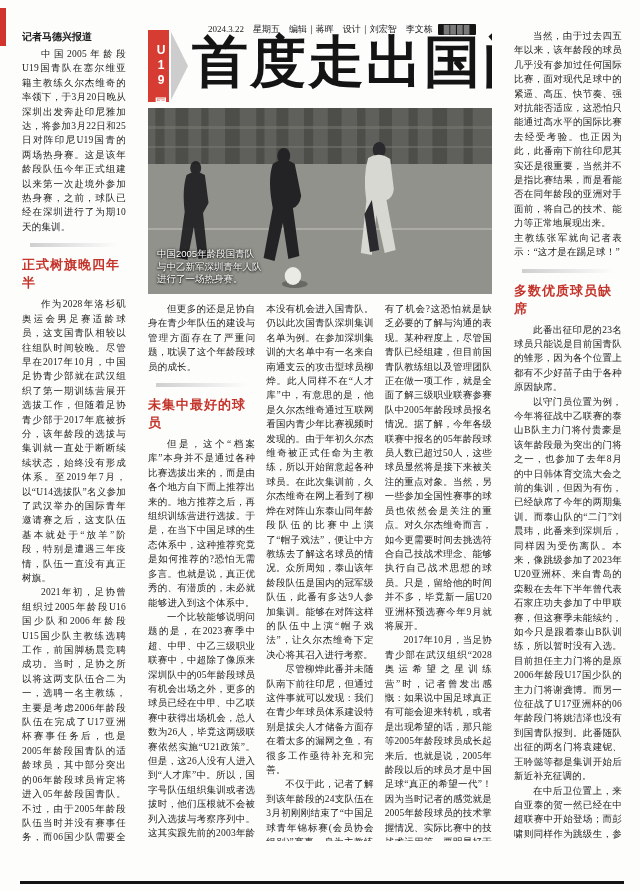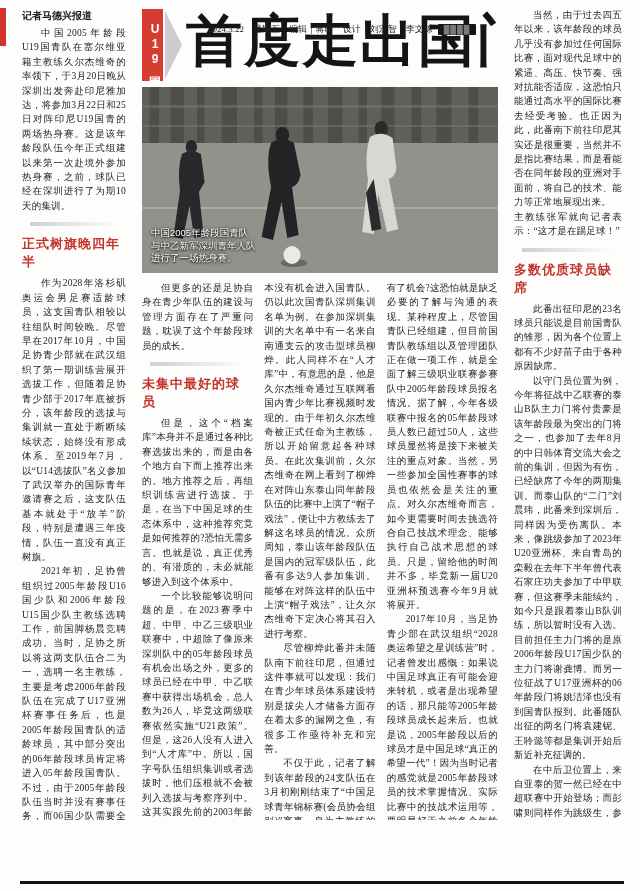--- a/index.html
+++ b/index.html
@@ -11,21 +11,21 @@
   .mast{display:flex;align-items:baseline;border-bottom:2px solid #141414;padding-bottom:6px;}
   .page-no{font-family:"Liberation Sans",sans-serif;font-weight:bold;font-size:31px;color:#2b2b2b;letter-spacing:-1px;}
   .mast-bar{font-family:"Liberation Sans",sans-serif;font-weight:bold;font-size:26px;color:#2b2b2b;margin:0 6px 0 5px;}
   .sec-en{font-family:"Liberation Sans",sans-serif;font-weight:bold;font-size:30px;color:#bdbdbd;letter-spacing:0;}
   .sec-cn{font-family:"Liberation Sans",sans-serif;font-weight:900;font-size:27px;color:#0f0f0f;margin-left:4px;letter-spacing:1px;}
   .dateline{position:absolute;top:23px;left:208px;font-size:9px;color:#222;
             font-family:Liberation Serif, serif;white-space:nowrap;}
   .badge{display:inline-block;background:#151515;color:#7a7a7a;font-size:8px;
          padding:1px 6px;margin-left:5px;border-radius:1px;letter-spacing:1px;}
   
-  .page-body{display:flex;gap:16px;margin-top:2px;height:812px;overflow:hidden;}
+  .page-body{display:flex;gap:22px;margin-top:23px;height:812px;overflow:hidden;}
   .col-left{width:104px;flex:none;overflow:hidden;}
   .col-mid{flex:1;min-width:0;display:flex;flex-direction:column;overflow:hidden;}
   .col-right{width:108px;flex:none;overflow:hidden;}
   p.para{margin:0;text-indent:2em;font-size:9.5px;line-height:14.4px;text-align:justify;letter-spacing:.2px;}
   .byline{font-family:"Liberation Sans",sans-serif;font-weight:bold;font-size:10px;margin:1px 0 3px;}
   .subhead{text-align:left;color:#c4342b;font-weight:bold;font-size:13px;
            margin:9px 0 5px;letter-spacing:1px;}
   .subhead::before{content:"";display:block;height:4px;margin:0 8px 9px;
            background:linear-gradient(90deg,#cfcfcf,#efefef 70%,#fdfdfc);}
   

